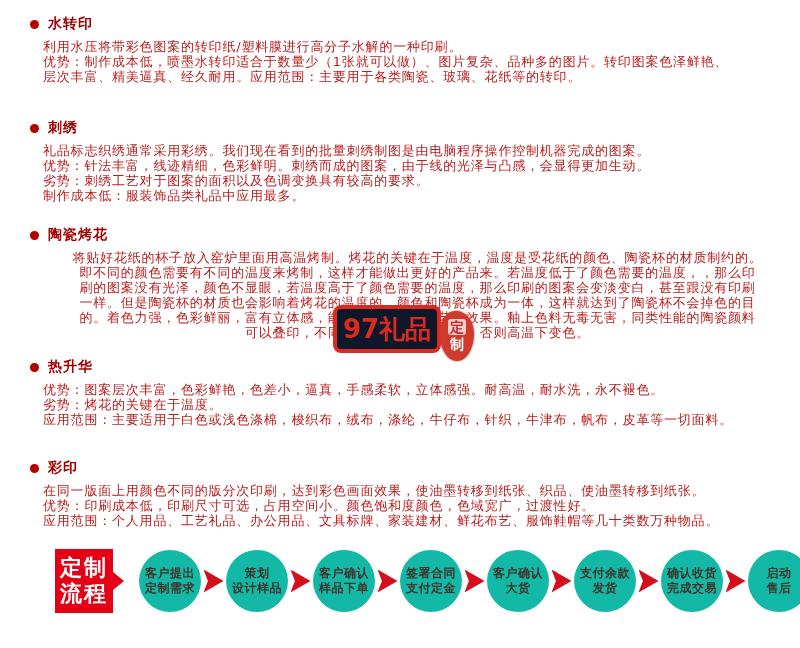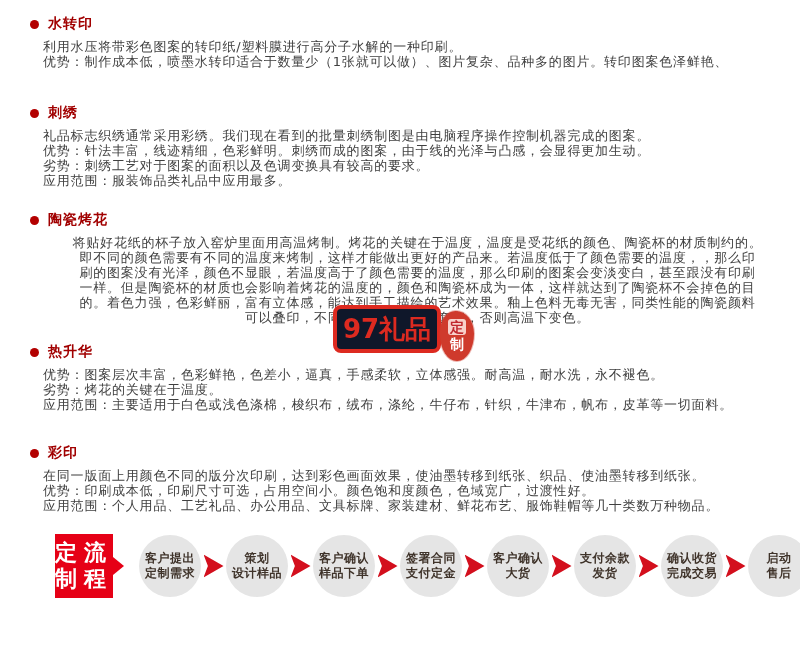--- a/index.html
+++ b/index.html
@@ -13,21 +13,21 @@
   }
   .bullet{
     width:9px;height:9px;border-radius:50%;background:#b30000;
     display:inline-block;margin-right:9px;flex:0 0 auto;
   }
   .sec-title{
     color:#a10000;font-weight:bold;font-size:14px;letter-spacing:1px;
   }
   .sec-body{margin-left:13px;}
   .bline{
-    color:#404040;font-size:13px;line-height:15px;letter-spacing:0.8px;
+    color:#b91c1c;font-size:13px;line-height:15px;letter-spacing:0.8px;
     white-space:nowrap;
   }
   .mb-s1{margin-bottom:34px;}
   .mb-s2{margin-bottom:22px;}
   .mb-s3{margin-bottom:17px;text-align:center;}
   .mb-s4{margin-bottom:31px;}
   .mb-s5{margin-bottom:0;}
 
   
   .wm-box{
@@ -48,31 +48,31 @@
   }
   .seal-bottom{color:#ffffff;font-weight:bold;font-size:14px;line-height:18px;}
 
   
   .flow{
     margin-top:18px;display:flex;align-items:center;height:70px;
     padding-left:25px;position:relative;
   }
   .flow-box{
     width:58px;height:64px;background:#e60016;color:#ffffff;
-    display:flex;flex-direction:row;align-items:center;justify-content:center;
+    display:flex;flex-direction:column;align-items:center;justify-content:center;
     position:relative;flex:0 0 auto;margin-right:26px;
   }
   .flow-box:after{
     content:"";position:absolute;right:-11px;top:50%;margin-top:-9px;
     width:0;height:0;border-left:11px solid #e60016;
     border-top:9px solid transparent;border-bottom:9px solid transparent;
   }
   .flow-box-line{font-size:22px;font-weight:bold;line-height:26px;letter-spacing:2px;}
   .circle{
-    width:62px;height:62px;border-radius:50%;background:#e5e5e5;
+    width:62px;height:62px;border-radius:50%;background:#14b8a6;
     display:flex;flex-direction:column;align-items:center;justify-content:center;
     flex:0 0 auto;
   }
   .circle .cline{
     color:#3f332a;font-weight:bold;font-size:12px;line-height:15px;
     letter-spacing:0.5px;white-space:nowrap;
   }
   .flow-arrow{
     width:20px;height:24px;flex:0 0 auto;margin:0 2.5px;
     background:#d30f1d;
@@ -85,33 +85,34 @@
 <div class="content">
 
   <div class="section mb-s1">
     <div class="sec-head">
       <span class="bullet"></span>
       <span class="sec-title">水转印</span>
     </div>
     <div class="sec-body">
       <div class="bline">利用水压将带彩色图案的转印纸/塑料膜进行高分子水解的一种印刷。</div>
       <div class="bline">优势：制作成本低，喷墨水转印适合于数量少（1张就可以做）、图片复杂、品种多的图片。转印图案色泽鲜艳、</div>
+      <div class="bline">层次丰富、精美逼真、经久耐用。应用范围：主要用于各类陶瓷、玻璃、花纸等的转印。</div>
     </div>
   </div>
 
   <div class="section mb-s2">
     <div class="sec-head">
       <span class="bullet"></span>
       <span class="sec-title">刺绣</span>
     </div>
     <div class="sec-body">
       <div class="bline">礼品标志织绣通常采用彩绣。我们现在看到的批量刺绣制图是由电脑程序操作控制机器完成的图案。</div>
       <div class="bline">优势：针法丰富，线迹精细，色彩鲜明。刺绣而成的图案，由于线的光泽与凸感，会显得更加生动。</div>
       <div class="bline">劣势：刺绣工艺对于图案的面积以及色调变换具有较高的要求。</div>
-      <div class="bline">应用范围：服装饰品类礼品中应用最多。</div>
+      <div class="bline">制作成本低：服装饰品类礼品中应用最多。</div>
     </div>
   </div>
 
   <div class="section mb-s3">
     <div class="sec-head">
       <span class="bullet"></span>
       <span class="sec-title">陶瓷烤花</span>
     </div>
     <div class="sec-body">
       <div class="bline">将贴好花纸的杯子放入窑炉里面用高温烤制。烤花的关键在于温度，温度是受花纸的颜色、陶瓷杯的材质制约的。</div>

